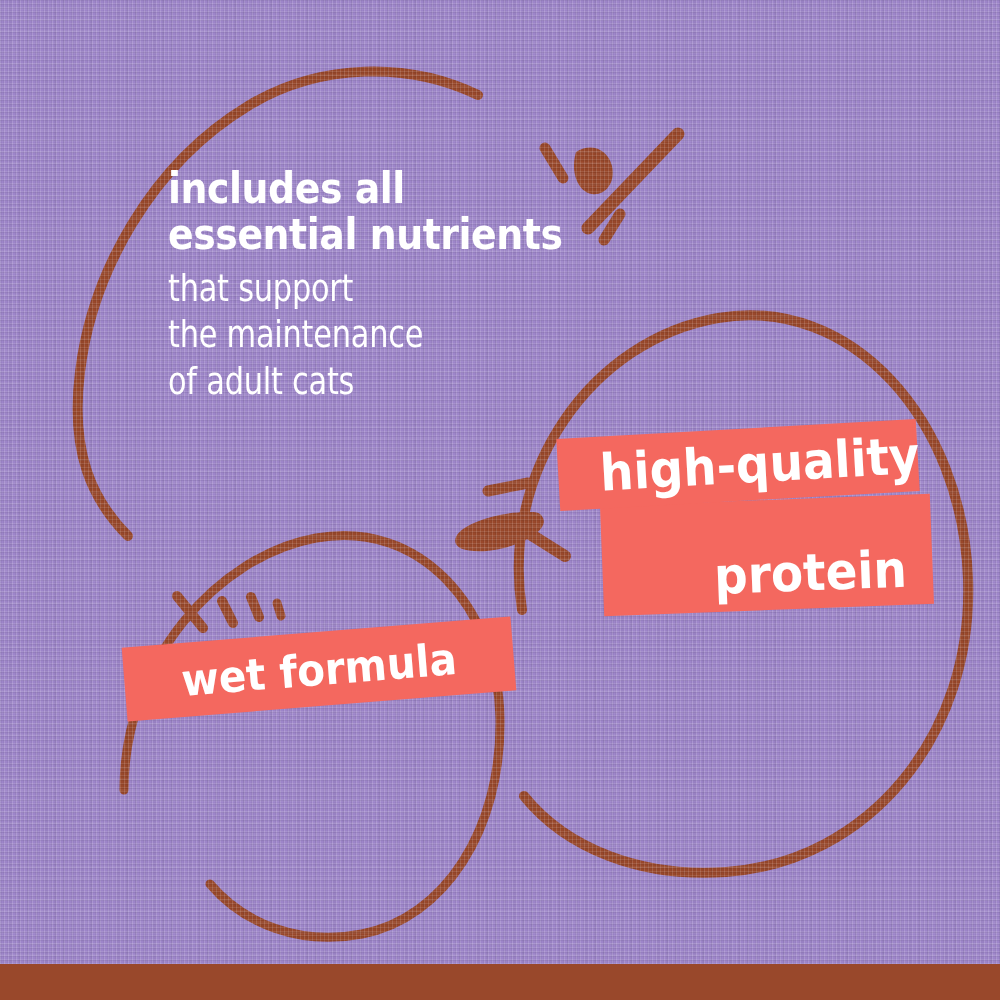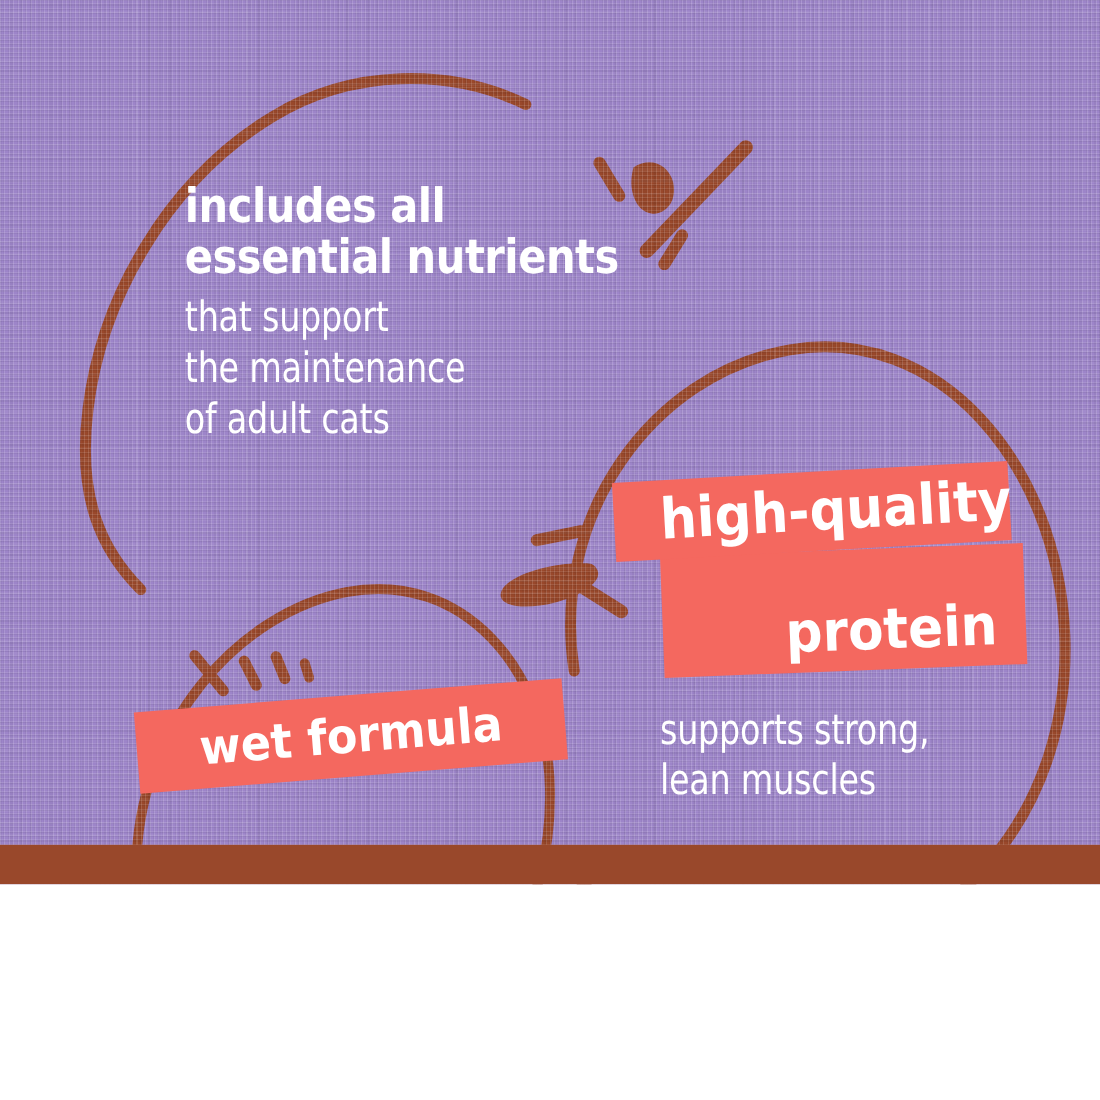--- a/index.html
+++ b/index.html
@@ -3,21 +3,21 @@
 <meta charset="utf-8">
 <style>
   html, body {
     margin: 0;
     padding: 0;
     background: #ffffff;
   }
   #poster {
     position: relative;
     width: 1000px;
-    height: 804px;
+    height: 1000px;
     overflow: hidden;
     background-color: #9D85C9;
     font-family: "Liberation Sans", sans-serif;
   }
   
   #texture {
     position: absolute;
     inset: 0;
     pointer-events: none;
     background-image:
@@ -204,24 +204,20 @@
   </div>
 
   <div id="badge-hq" class="badge">
     <span>high-quality</span>
   </div>
 
   <div id="badge-protein" class="badge">
     <span>protein</span>
   </div>
 
-  <div id="muscle-text" class="txt-block">
-    <div class="body-line">supports strong,</div>
-    <div class="body-line">lean muscles</div>
-  </div>
 
   <div id="badge-wet" class="badge">
     <span>wet formula</span>
   </div>
 
 
   <div class="bottom-bar"></div>
 
 </div>
 

